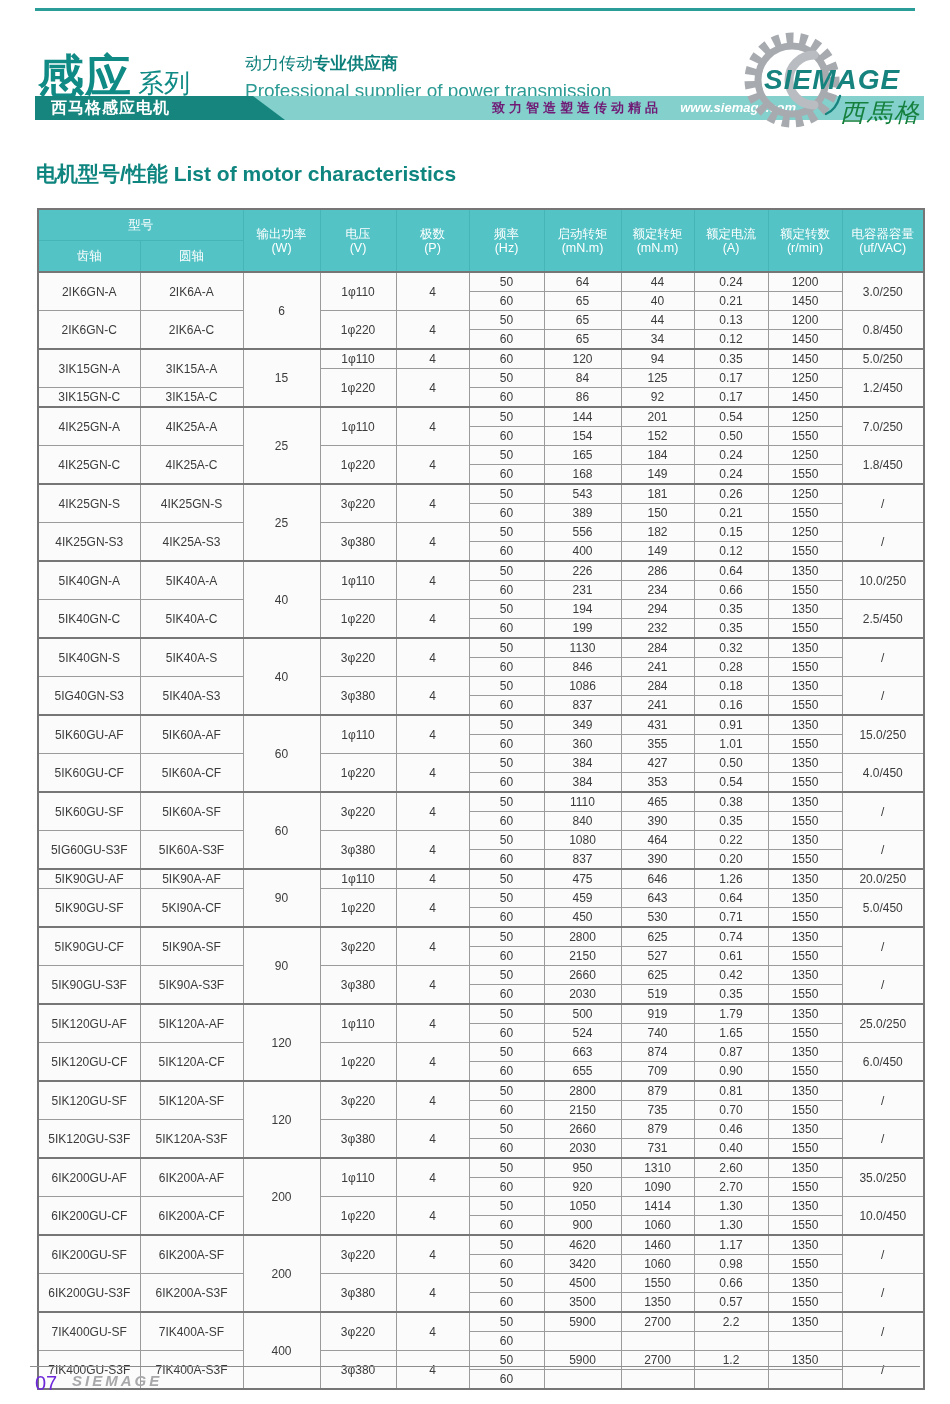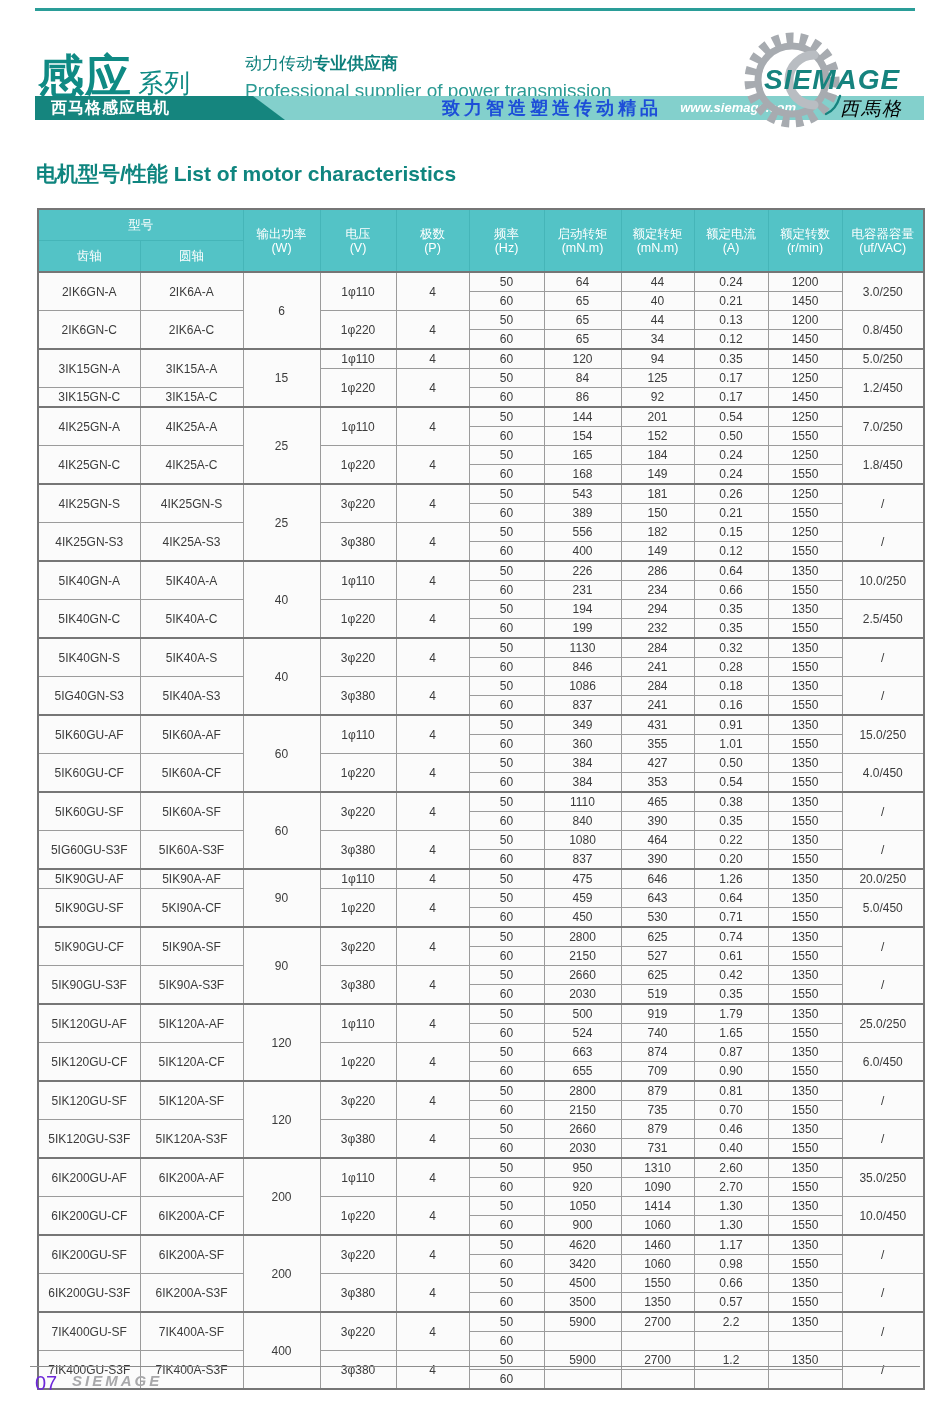--- a/index.html
+++ b/index.html
@@ -20,30 +20,30 @@
   .supplier-line1{font-size:17px;color:#0d7f7b;}
   .supplier-line1 .bold{font-weight:bold;margin-top:16px;}
   .supplier-line2{font-size:19px;color:#2a9a93;margin-top:5px;}
 
   .banner{position:absolute;left:35px;top:96px;width:872px;height:24px;background:#83d0cc;padding-left:17px;}
   .banner-dark{position:absolute;left:0;top:0;height:24px;width:250px;background:#15857e;
     clip-path:polygon(0 0,218px 0,250px 24px,0 24px);}
   .banner-label{position:absolute;left:16px;top:0;height:24px;line-height:24px;
     color:#ffffff;font-weight:bold;font-size:16px;letter-spacing:1px;}
   .banner-slogan{position:absolute;right:262px;top:0;height:24px;line-height:24px;
-    color:#1d4ed8;font-size:18px;font-weight:bold;letter-spacing:4px;}
+    color:#701a75;font-size:13px;font-weight:bold;letter-spacing:4px;}
   .banner-site{position:absolute;right:128px;top:0;height:24px;line-height:24px;
     color:#ffffff;font-size:13px;font-weight:bold;font-style:italic;}
 
   .logo{position:absolute;right:18px;top:28px;width:190px;height:100px;}
   .logo svg{position:absolute;left:0;top:0;}
   .logo-text{position:absolute;left:22px;top:36px;font-size:28px;font-weight:bold;
     font-style:italic;color:#16837e;letter-spacing:1px;}
-  .logo-cn{position:absolute;left:98px;top:68px;font-size:19px;font-style:italic;
-    color:#000000;letter-spacing:2px;}
+  .logo-cn{position:absolute;left:98px;top:68px;font-size:25px;font-style:italic;
+    color:#15803d;letter-spacing:2px;}
   .logo-slash{position:absolute;left:82px;top:66px;width:18px;height:22px;}
 
   
   .page-title{position:absolute;left:36px;top:160px;font-size:21px;font-weight:bold;color:#0f857f;}
 
   
   .table-wrap{position:absolute;left:37px;top:208px;}
   table{border-collapse:collapse;table-layout:fixed;width:886px;border:2px solid #767676;}
   th,td{padding:0;text-align:center;vertical-align:middle;overflow:hidden;}
   thead th{background:#53c3c6;color:#ffffff;font-weight:normal;font-size:12.5px;

